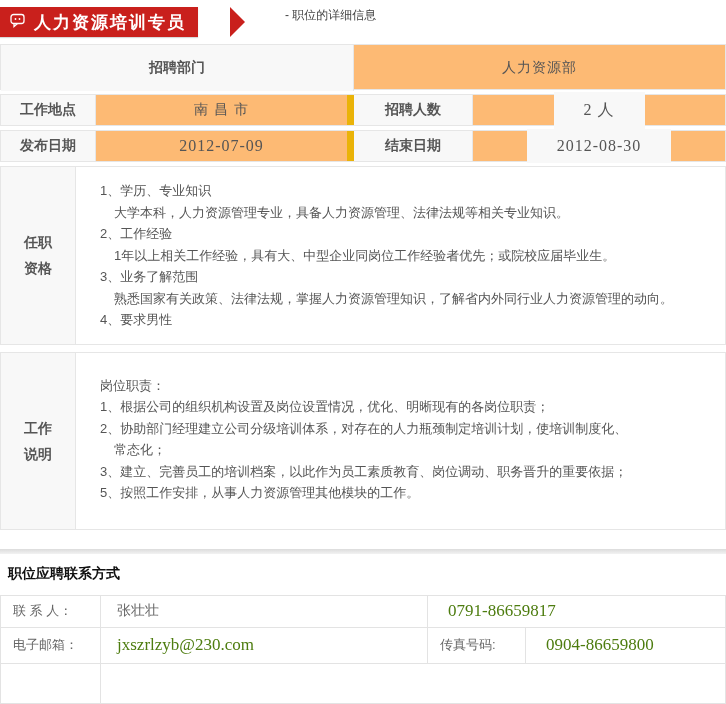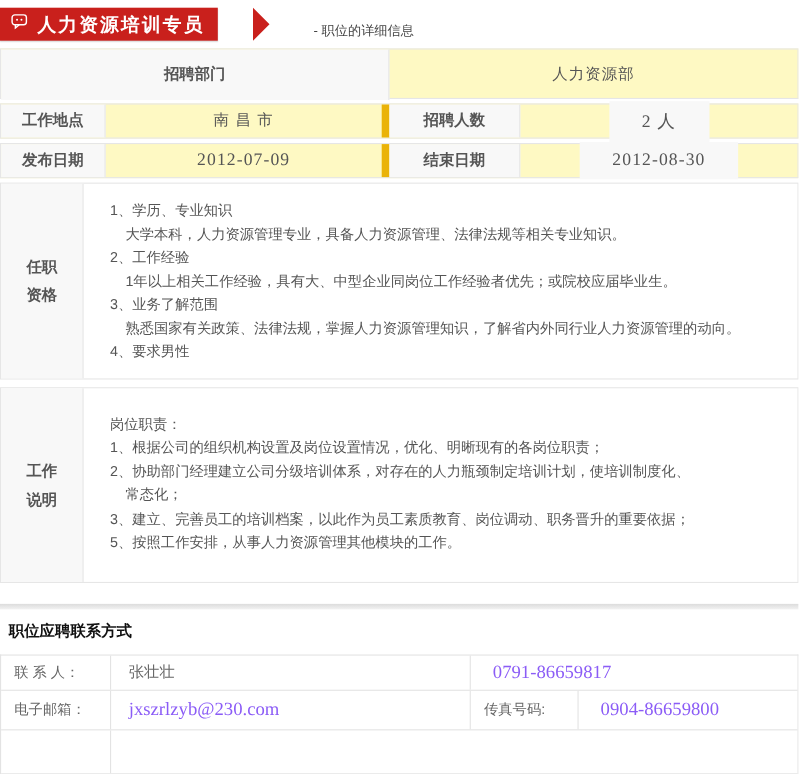--- a/index.html
+++ b/index.html
@@ -5,36 +5,36 @@
   * { margin:0; padding:0; box-sizing:border-box; }
   html,body { background:#fff; }
   body {
     width:726px; height:704px;
     font-family:"Liberation Sans","DejaVu Sans",sans-serif;
     color:#555; overflow:hidden;
   }
   .page { width:726px; padding-top:7px; }
 
   
-  .banner { display:flex; align-items:flex-end; height:30px; margin-bottom:7px;gap:32px; }
+  .banner { display:flex; align-items:flex-start; height:30px; margin-bottom:7px;gap:32px; }
   .ribbon {
     display:flex; align-items:center; height:30px;
     background:#c9201c; color:#fff; padding:0 12px 0 10px;
     box-shadow:0 1px 1px rgba(0,0,0,.15);
   }
   .ribbon-title { font-size:17px; font-weight:bold; letter-spacing:2px; margin-left:8px; }
   .ribbon-arrow {
     width:0; height:0;
     border-top:15px solid transparent; border-bottom:15px solid transparent;
     border-left:15px solid #c9201c;
   }
   .banner-subtitle { font-size:12px; color:#444; margin-left:8px; }
 
   
-  .row-box { display:flex; border:1px solid #e6e6e6; margin-bottom:4px; background:#fef9c3; }
+  .row-box { display:flex; border:1px solid #e6e6e6; margin-bottom:4px; background:#fdba74; }
   .cell { display:flex; align-items:center; justify-content:center; }
   .lbl  { background:#f8f8f8; font-weight:bold; font-size:14px; color:#555; }
   .r1   { height:46px; }
   .r23  { height:32px; }
   .w-half  { width:353px; border-right:1px solid #e6e6e6; }
   .w-l1    { width:95px;  border-right:1px solid #e6e6e6; }
   .w-v1    { width:258px; border-right:7px solid #eab308; }
   .w-l2    { width:119px; border-right:1px solid #e6e6e6; }
   .w-v2    { flex:1; }
   .val { font-size:14px; color:#555; letter-spacing:1px; }
@@ -59,21 +59,21 @@
   .contact-header { font-size:14px; font-weight:bold; color:#111; padding:11px 0 12px 8px; }
   .contact-table { border:1px solid #e3e3e3; border-bottom:none; }
   .c-row { display:flex; align-items:center; border-bottom:1px solid #e3e3e3; }
   .c-row.h1 { height:32px; } .c-row.h2 { height:36px; } .c-row.h3 { height:40px; }
   .c-lbl { font-size:13px; color:#666; padding-left:12px; }
   .c-l1 { width:100px; border-right:1px solid #e3e3e3; align-self:stretch; display:flex; align-items:center; }
   .c-v1 { width:327px; border-right:1px solid #e3e3e3; align-self:stretch; display:flex; align-items:center; padding-left:16px; }
   .c-l2 { width:98px;  border-right:1px solid #e3e3e3; align-self:stretch; display:flex; align-items:center; padding-left:12px; font-size:13px; color:#666; }
   .c-v2 { flex:1; padding-left:20px; }
   .name-val  { font-size:14px; color:#666; }
-  .serif-val { font-family:"Liberation Serif","DejaVu Serif",serif; font-size:17px; color:#8b5cf6; }
+  .serif-val { font-family:"Liberation Serif","DejaVu Serif",serif; font-size:17px; color:#4d7c0f; }
 </style>
 </head>
 <body>
 
 <div class="page">
 
   <div class="banner">
     <div class="ribbon">
       <span>
         <svg width="16" height="15" viewBox="0 0 16 15">

